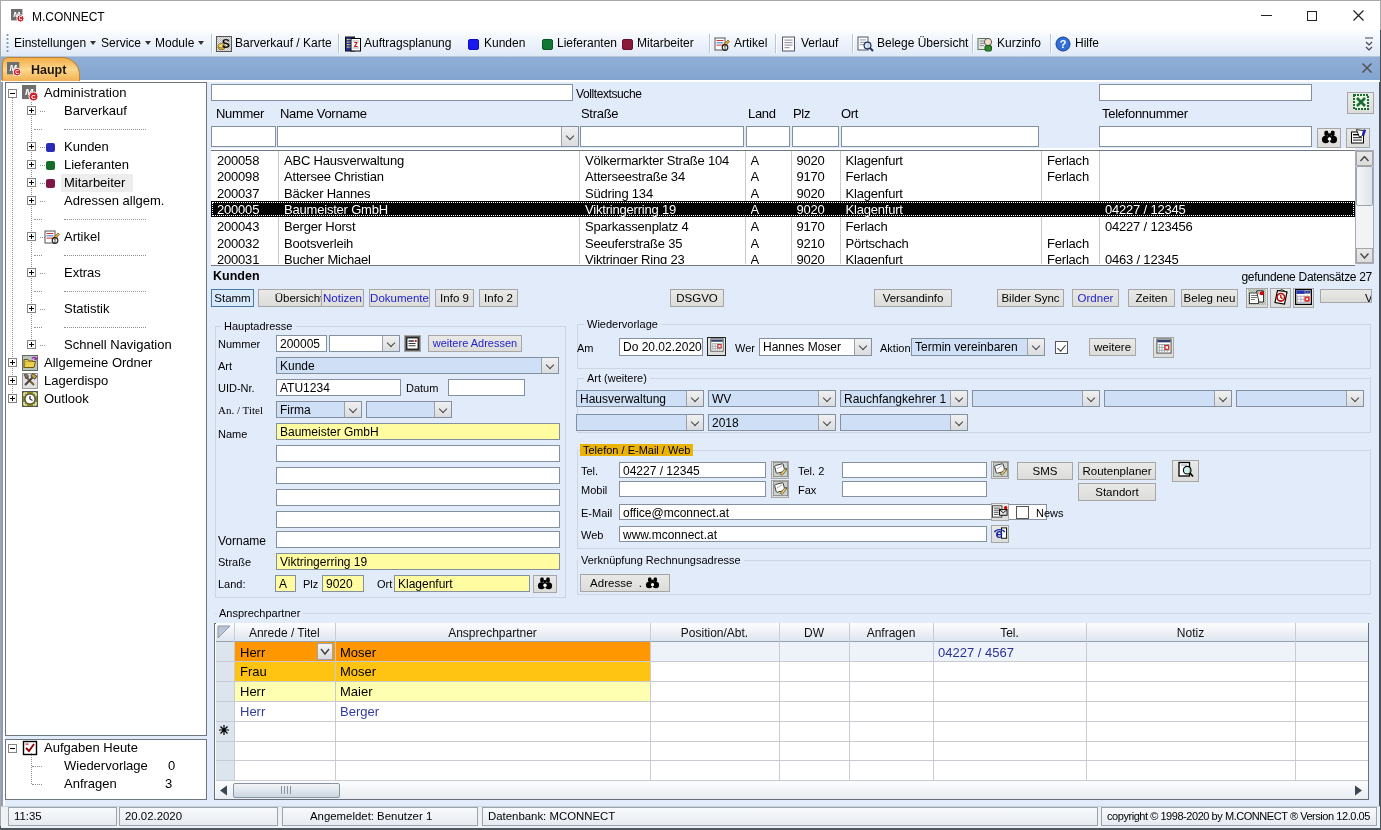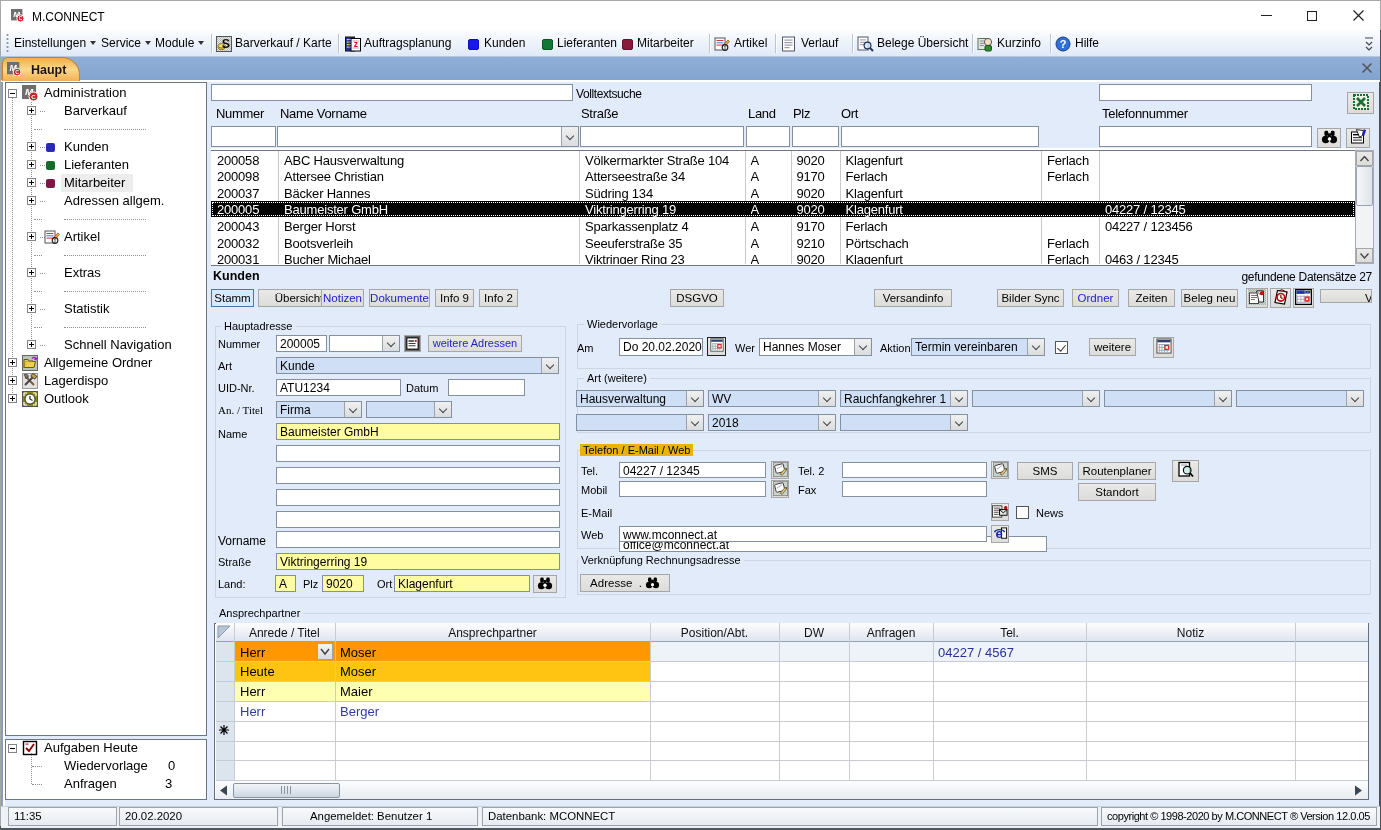--- a/index.html
+++ b/index.html
@@ -617,21 +617,21 @@
         </defs>
         <rect x="2.5" y="3" width="10" height="9" rx="1.2" fill="#fff" stroke="#333" transform="rotate(-14 7 7)"></rect>
         <path d="M4.5 8 l6 -4" stroke="#888" stroke-width="0.8"></path>
         <path d="M8 14 L13.5 7.5 L15.5 9 L10.5 15 Z" fill="#e8c25a" stroke="#555" stroke-width="0.8"></path>
         <path d="M13.5 7.5 L15.5 9 L16 7 Z" fill="#333"></path>
       </svg></div>
 <div class="lb" style="left:798px;top:484px;font-size:11px;color:#000;">Fax</div>
 <div class="in" style="left:842px;top:481px;width:145px;height:16px;background:#fff;font-size:12px;padding-left:3px;text-align:left;"></div>
 <div class="btn" style="left:1078px;top:483px;width:78px;height:18px;font-size:11.5px;color:#000;line-height:16px;">Standort</div>
 <div class="lb" style="left:581px;top:507px;font-size:11px;color:#000;">E-Mail</div>
-<div class="in" style="left:619px;top:504px;width:428px;height:16px;background:#fff;font-size:12px;padding-left:3px;text-align:left;margin-top:32px;">office@mconnect.at</div>
+<div class="in" style="left:619px;top:504px;width:428px;height:16px;background:#fff;font-size:12px;padding-left:3px;text-align:left;">office@mconnect.at</div>
 <div class="btn" style="left:991px;top:503px;width:18px;height:18px;font-size:11.5px;color:#000;line-height:16px;"><svg width="16" height="14" viewBox="0 0 17 14" style="vertical-align:-2px;">
         <rect x="0.5" y="1.5" width="10" height="12" fill="#fff" stroke="#333"></rect>
         <rect x="2" y="3.4" width="7" height="1.1" fill="#555"></rect>
         <rect x="2" y="5.6" width="7" height="1.1" fill="#555"></rect>
         <rect x="2" y="7.8" width="5" height="1.1" fill="#555"></rect>
         <rect x="2" y="10" width="5" height="1.1" fill="#555"></rect>
         <rect x="8" y="5.5" width="8" height="6" fill="#e8e8e8" stroke="#000"></rect>
         <path d="M8 5.5 L12 9 L16 5.5" stroke="#000" fill="none"></path>
         <circle cx="14.5" cy="3.5" r="1.8" fill="#c00"></circle>
       </svg></div>
@@ -677,21 +677,21 @@
 <div class="ab" style="left:335px;top:641.5px;width:315.0px;height:19.8px;background:#ff9800;"></div>
 <div class="cell" style="left:240px;top:644.5px;width:80px;font-size:13px;color:#000;">Herr</div>
 <div class="cell" style="left:340px;top:644.5px;width:200px;font-size:13px;color:#000;">Moser</div>
 <div class="ab" style="left:317px;top:643.0px;width:16px;height:16.5px;background:linear-gradient(#f6f6f6,#d8dade);border:1px solid #9aa2ac;box-sizing:border-box;"></div>
 <svg class="ab" style="left:319px;top:646.5px;" width="12" height="9" viewBox="0 0 12 9">
       <path d="M2 2 L6 7 L10 2" stroke="#444" stroke-width="1.5" fill="none"></path>
     </svg>
 <div class="cell" style="left:938px;top:644.5px;width:140px;font-size:13px;color:#28329b;">04227 / 4567</div>
 <div class="ab" style="left:233.5px;top:661.3px;width:101.5px;height:19.8px;background:#ffc411;"></div>
 <div class="ab" style="left:335px;top:661.3px;width:315.0px;height:19.8px;background:#ffc411;"></div>
-<div class="cell" style="left:240px;top:664.3px;width:80px;font-size:13px;color:#000;">Heute</div>
+<div class="cell" style="left:240px;top:664.3px;width:80px;font-size:13px;color:#000;">Frau</div>
 <div class="cell" style="left:340px;top:664.3px;width:200px;font-size:13px;color:#000;">Moser</div>
 <div class="ab" style="left:233.5px;top:681.1px;width:101.5px;height:19.8px;background:#ffffb2;"></div>
 <div class="ab" style="left:335px;top:681.1px;width:315.0px;height:19.8px;background:#ffffb2;"></div>
 <div class="cell" style="left:240px;top:684.1px;width:80px;font-size:13px;color:#000;">Herr</div>
 <div class="cell" style="left:340px;top:684.1px;width:200px;font-size:13px;color:#000;">Maier</div>
 <div class="ab" style="left:233.5px;top:700.9px;width:101.5px;height:19.8px;background:#fff;"></div>
 <div class="ab" style="left:335px;top:700.9px;width:315.0px;height:19.8px;background:#fff;"></div>
 <div class="cell" style="left:240px;top:703.9px;width:80px;font-size:13px;color:#323c9d;">Herr</div>
 <div class="cell" style="left:340px;top:703.9px;width:200px;font-size:13px;color:#323c9d;">Berger</div>
 <svg class="ab" style="left:219px;top:724.7px;" width="10" height="10" viewBox="0 0 10 10">

